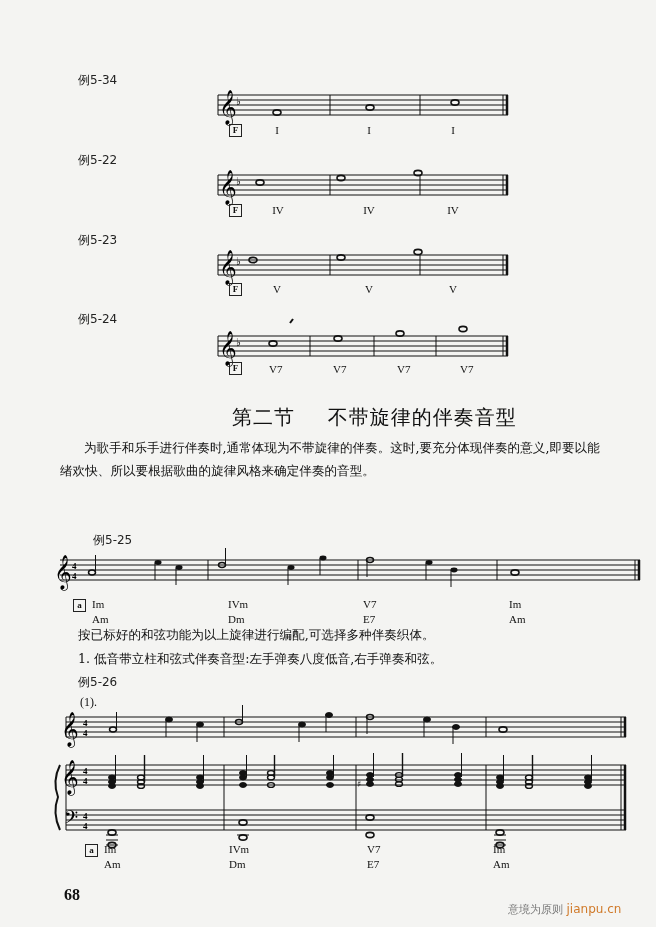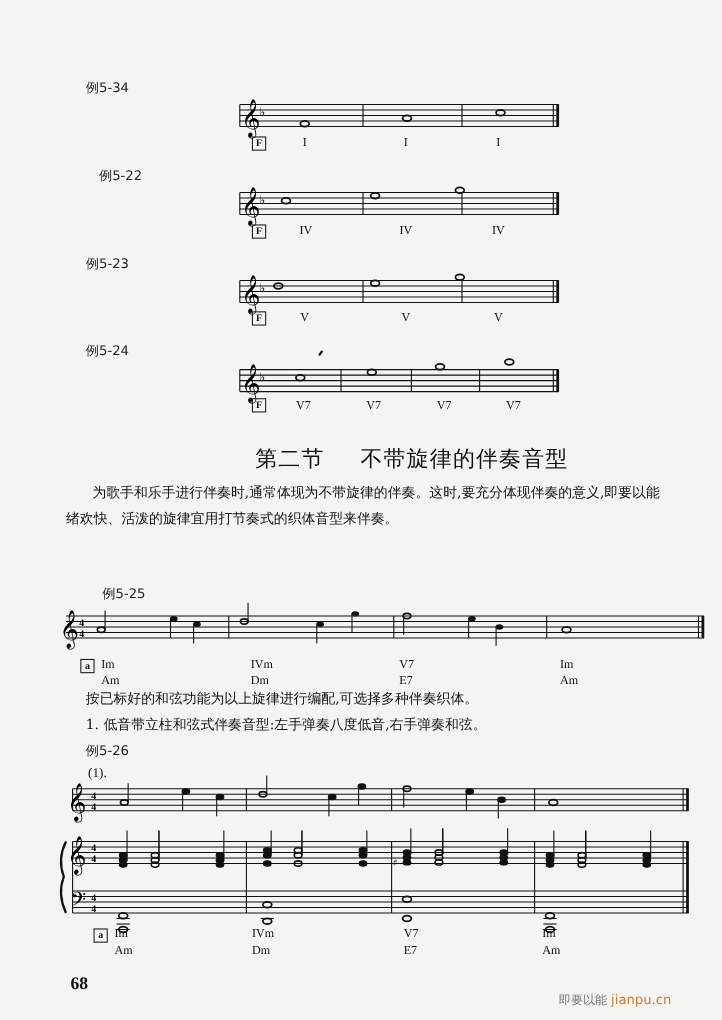--- a/index.html
+++ b/index.html
@@ -39,21 +39,21 @@
   <text x="18" y="12" font-size="11" font-family="DejaVu Sans">♭</text>
   <ellipse cx="59" cy="19.5" rx="4" ry="2.6" fill="none" stroke="#111" stroke-width="1.6"></ellipse>
   <ellipse cx="152" cy="14.5" rx="4" ry="2.6" fill="none" stroke="#111" stroke-width="1.6"></ellipse>
   <ellipse cx="237" cy="9.5" rx="4" ry="2.6" fill="none" stroke="#111" stroke-width="1.6"></ellipse>
 </svg>
 <div class="abs keybox" style="left:229px;top:124px;">F</div>
 <div class="abs roman" style="left:277px;top:124px;">I</div>
 <div class="abs roman" style="left:369px;top:124px;">I</div>
 <div class="abs roman" style="left:453px;top:124px;">I</div>
 
-<div class="abs ex-label" style="left:90px;top:152px;">例5-22</div>
+<div class="abs ex-label" style="left:78px;top:152px;">例5-22</div>
 <svg style="left:218px;top:173px;" width="290" height="32">
   <g stroke="#111" stroke-width="1">
     <line x1="0" y1="2" x2="290" y2="2"></line>
       <line x1="0" y1="7" x2="290" y2="7"></line>
       <line x1="0" y1="12" x2="290" y2="12"></line>
       <line x1="0" y1="17" x2="290" y2="17"></line>
       <line x1="0" y1="22" x2="290" y2="22"></line>
     <line x1="0" y1="2" x2="0" y2="22"></line>
     <line x1="112" y1="2" x2="112" y2="22"></line>
       <line x1="202" y1="2" x2="202" y2="22"></line>
@@ -126,21 +126,21 @@
 <div class="abs chord" style="left:460px;top:363px;"><span>V7</span></div>
 
 <div class="abs section-title" style="left:232px;top:404px;">
   <span>第二节</span>
   <span style="display:inline-block;width:18px;"></span>
   <span>不带旋律的伴奏音型</span>
 </div>
 
 <div class="abs para" style="left:60px;top:436px;width:572px;">
   <div style="text-indent:24px;white-space:nowrap;">为歌手和乐手进行伴奏时,通常体现为不带旋律的伴奏。这时,要充分体现伴奏的意义,即要以能</div>
-  <div style="white-space:nowrap;">绪欢快、活泼的旋律宜用打节奏式的织体音型来伴奏。</div>
+  <div style="white-space:nowrap;">绪欢快、所以要根据歌曲的旋律风格来确定伴奏的音型。</div>
 </div>
 
 <div class="abs ex-label" style="left:93px;top:532px;">例5-25</div>
 <svg style="left:60px;top:558px;" width="580" height="40">
   <g stroke="#111" stroke-width="1">
     <line x1="0" y1="2" x2="580" y2="2"></line>
       <line x1="0" y1="7" x2="580" y2="7"></line>
       <line x1="0" y1="12" x2="580" y2="12"></line>
       <line x1="0" y1="17" x2="580" y2="17"></line>
       <line x1="0" y1="22" x2="580" y2="22"></line>
@@ -361,15 +361,15 @@
 <div class="abs chord" style="left:104px;top:858px;">Am</div>
 <div class="abs chord" style="left:229px;top:843px;">IVm</div>
 <div class="abs chord" style="left:229px;top:858px;">Dm</div>
 <div class="abs chord" style="left:367px;top:843px;">V7</div>
 <div class="abs chord" style="left:367px;top:858px;">E7</div>
 <div class="abs chord" style="left:493px;top:843px;">Im</div>
 <div class="abs chord" style="left:493px;top:858px;">Am</div>
 
 <div class="abs pageno" style="left:48px;top:886px;">68</div>
 <div class="abs watermark" style="left:508px;top:902px;">
-  <span>即要以能</span>
+  <span>意境为原则</span>
   <span class="url">jianpu.cn</span>
 </div>
 
 </body></html>

